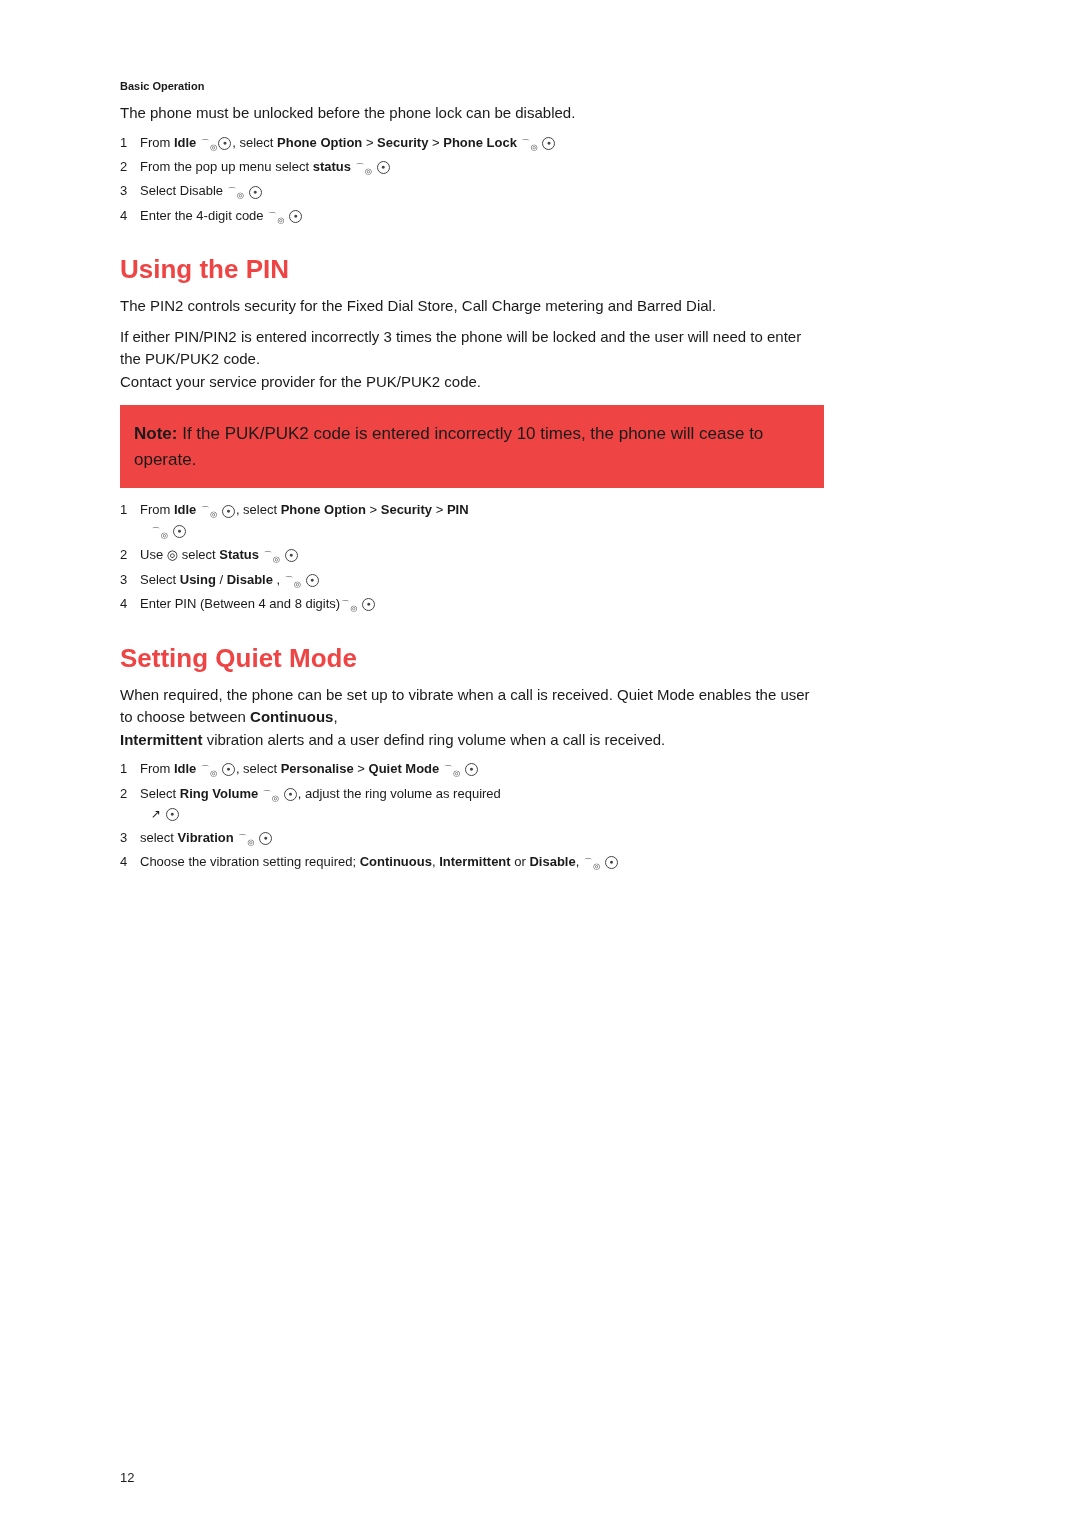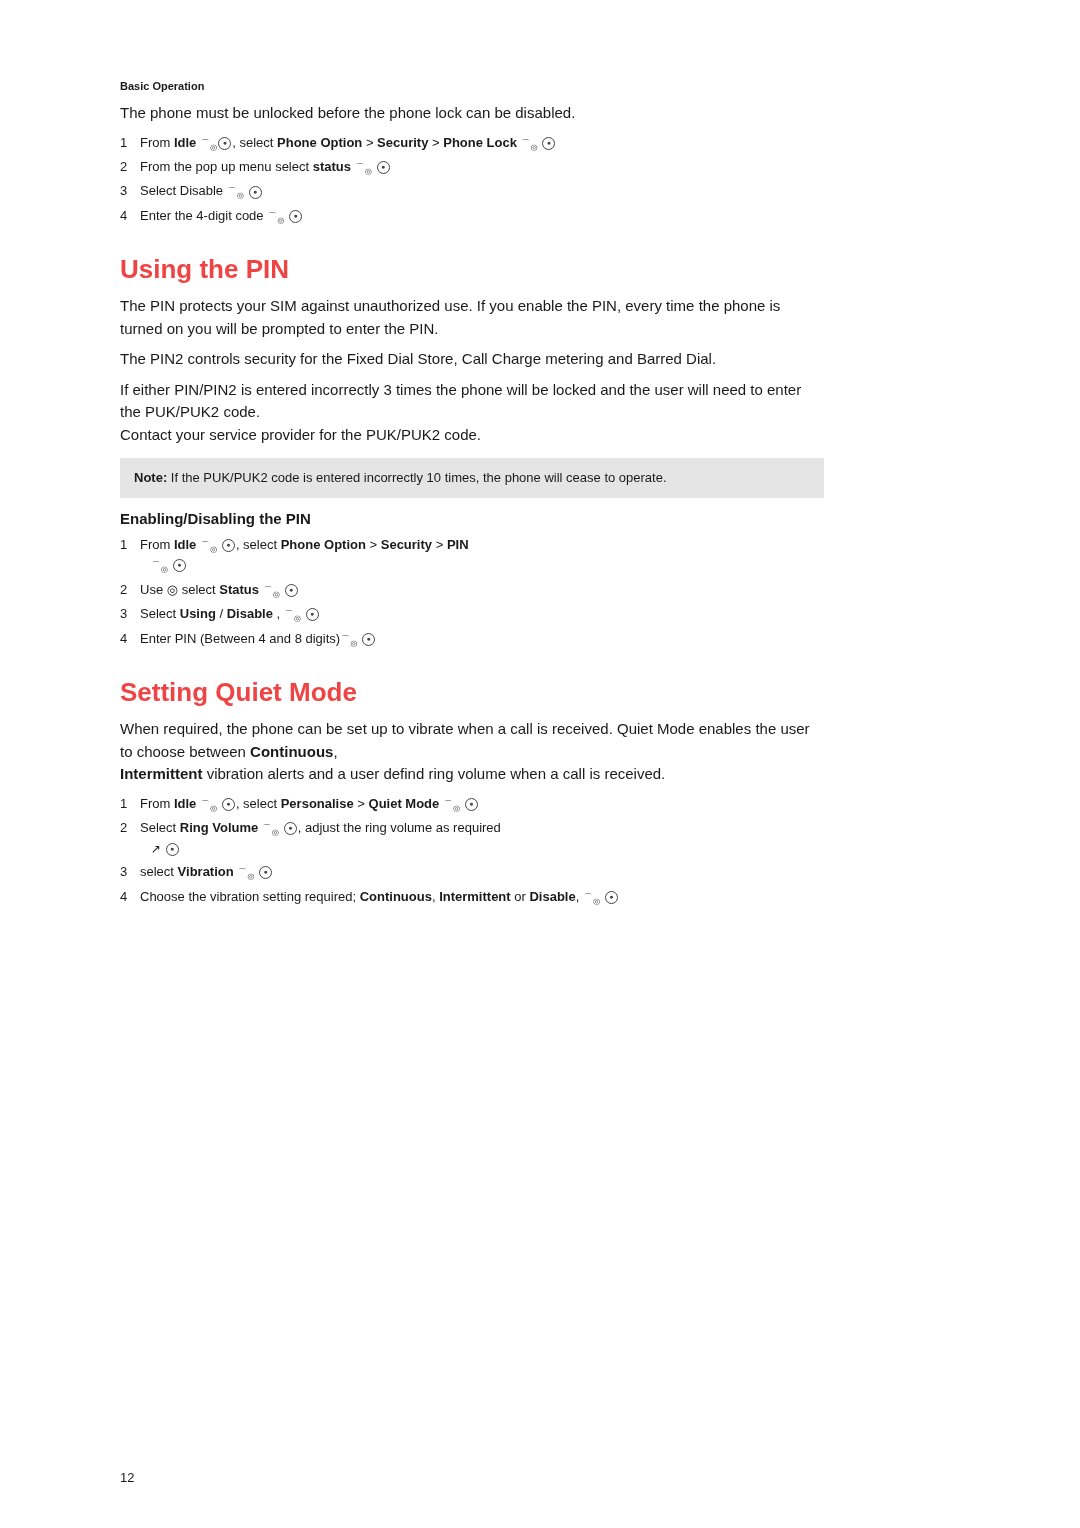--- a/index.html
+++ b/index.html
@@ -51,24 +51,24 @@
     .main-heading {
       font-size: 26px;
       font-weight: bold;
       color: #ef4444;
       margin-bottom: 10px;
       margin-top: 28px;
       font-family: Arial, Helvetica, sans-serif;
     }
 
     .note-box {
-      background: #e5e5e5;
-      padding: 10px 14px;
+      background: #ef4444;
+      padding: 16px 14px;
       margin: 12px 0;
-      font-size: 13px;
+      font-size: 17px;
       line-height: 1.5;
     }
 
     .note-box strong {
       font-weight: bold;
     }
 
     .numbered-list {
       list-style: none;
       padding: 0;
@@ -155,31 +155,27 @@
         <span class="content">Enter the 4-digit code&nbsp;<span class="soft-key">⌒<sub>◎</sub></span>&nbsp;<span class="ok-key">●</span></span>
       </li>
     </ol>
   </div>
 
   <div>
     <h2 class="main-heading">
       <span>Using the PIN</span>
     </h2>
 
-    <p class="body-text">The PIN protects your SIM against unauthorized use. If you enable the PIN, every time the phone is turned on you will be prompted to enter the PIN.</p>
     <p class="body-text">The PIN2 controls security for the Fixed Dial Store, Call Charge metering and Barred Dial.</p>
     <p class="body-text">If either PIN/PIN2 is entered incorrectly 3 times the phone will be locked and the user will need to enter the PUK/PUK2 code.<br>Contact your service provider for the PUK/PUK2 code.</p>
 
     <div class="note-box">
       <strong>Note:</strong> If the PUK/PUK2 code is entered incorrectly 10 times, the phone will cease to operate.
     </div>
 
-    <div class="subsection-title">
-      <span>Enabling/Disabling the PIN</span>
-    </div>
 
     <ol class="numbered-list">
       <li>
         <span class="num">1</span>
         <span class="content">From <strong>Idle</strong>&nbsp;<span class="soft-key">⌒<sub>◎</sub></span>&nbsp;<span class="ok-key">●</span>, select <strong>Phone Option</strong> &gt; <strong>Security</strong> &gt; <strong>PIN</strong><br>&nbsp;&nbsp;&nbsp;<span class="soft-key">⌒<sub>◎</sub></span>&nbsp;<span class="ok-key">●</span></span>
       </li>
       <li>
         <span class="num">2</span>
         <span class="content">Use ◎ select <strong>Status</strong>&nbsp;<span class="soft-key">⌒<sub>◎</sub></span>&nbsp;<span class="ok-key">●</span></span>
       </li>

